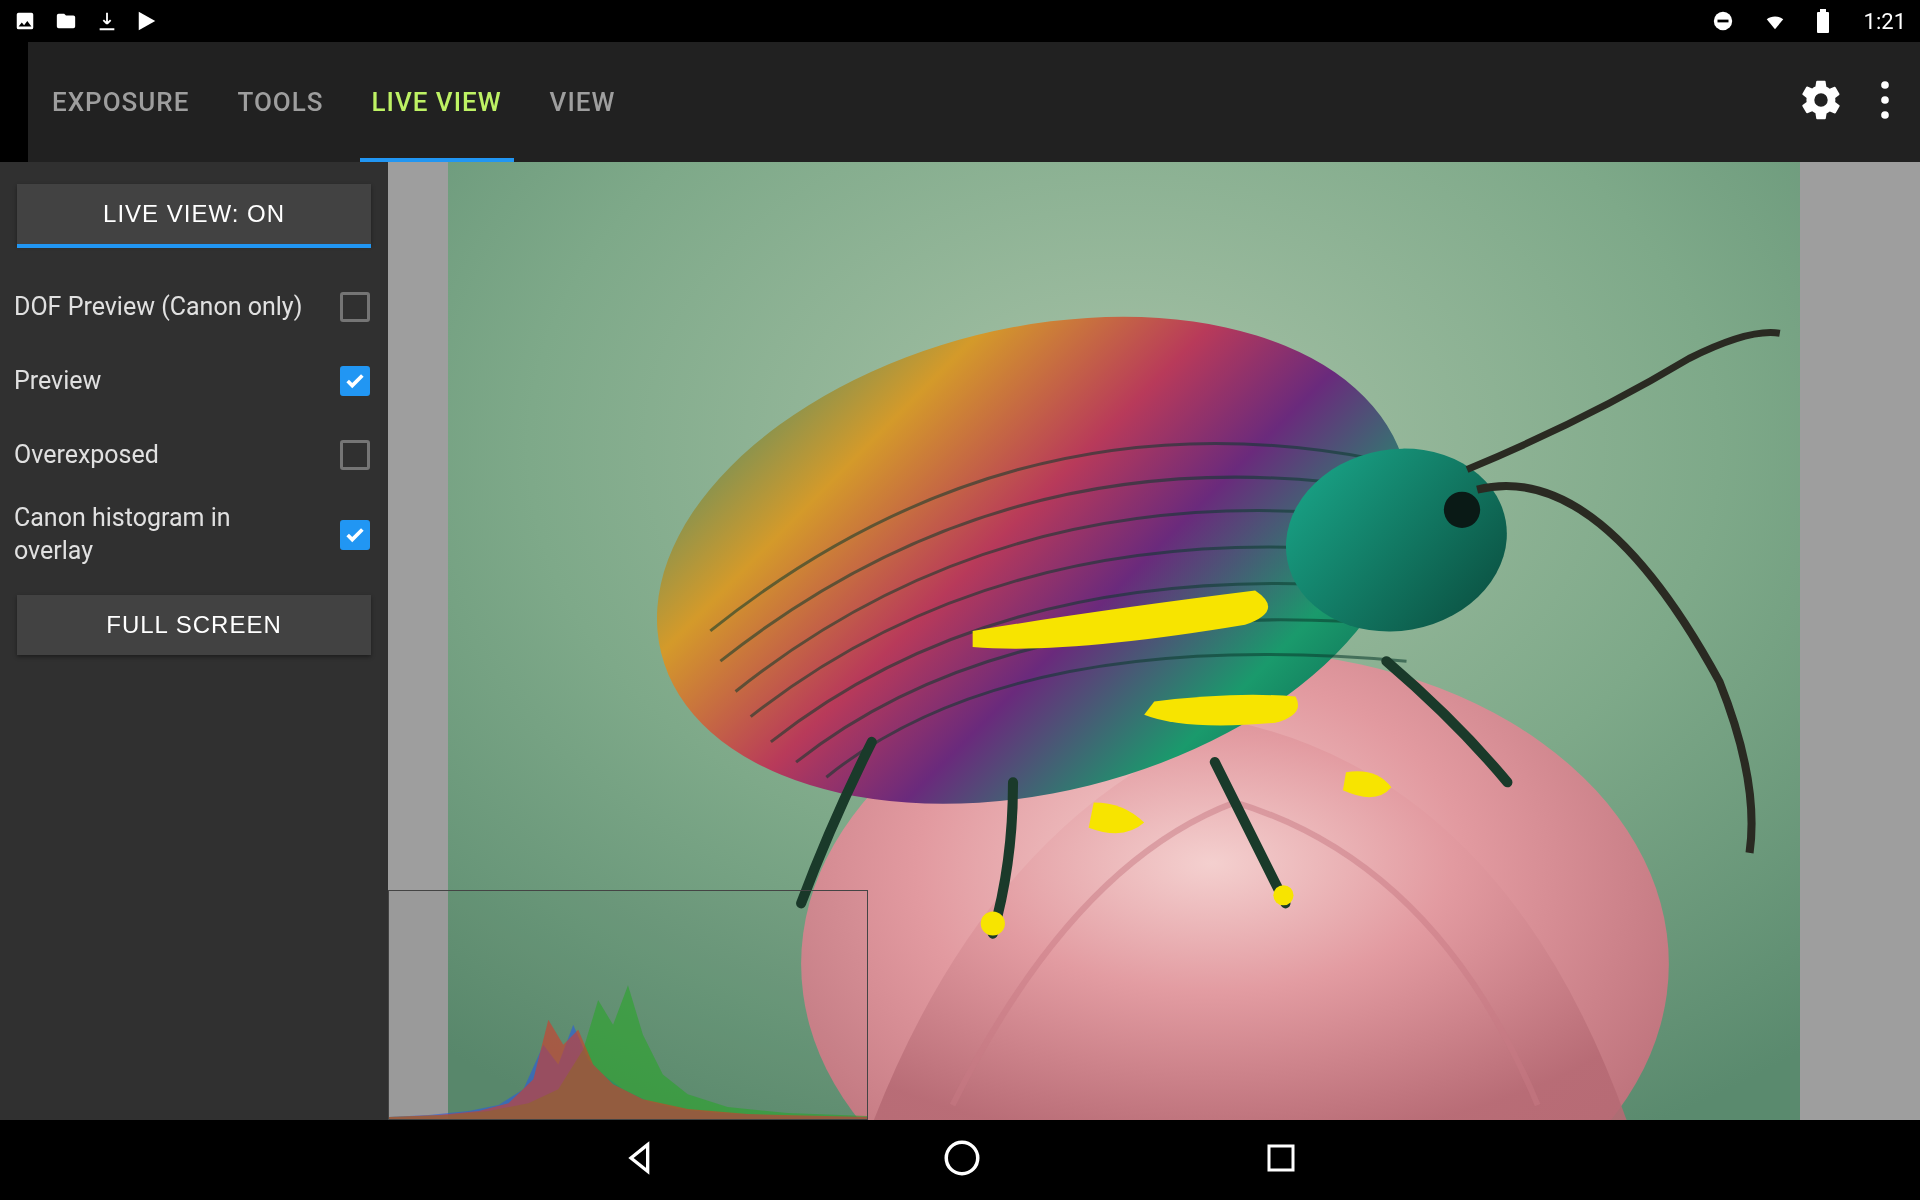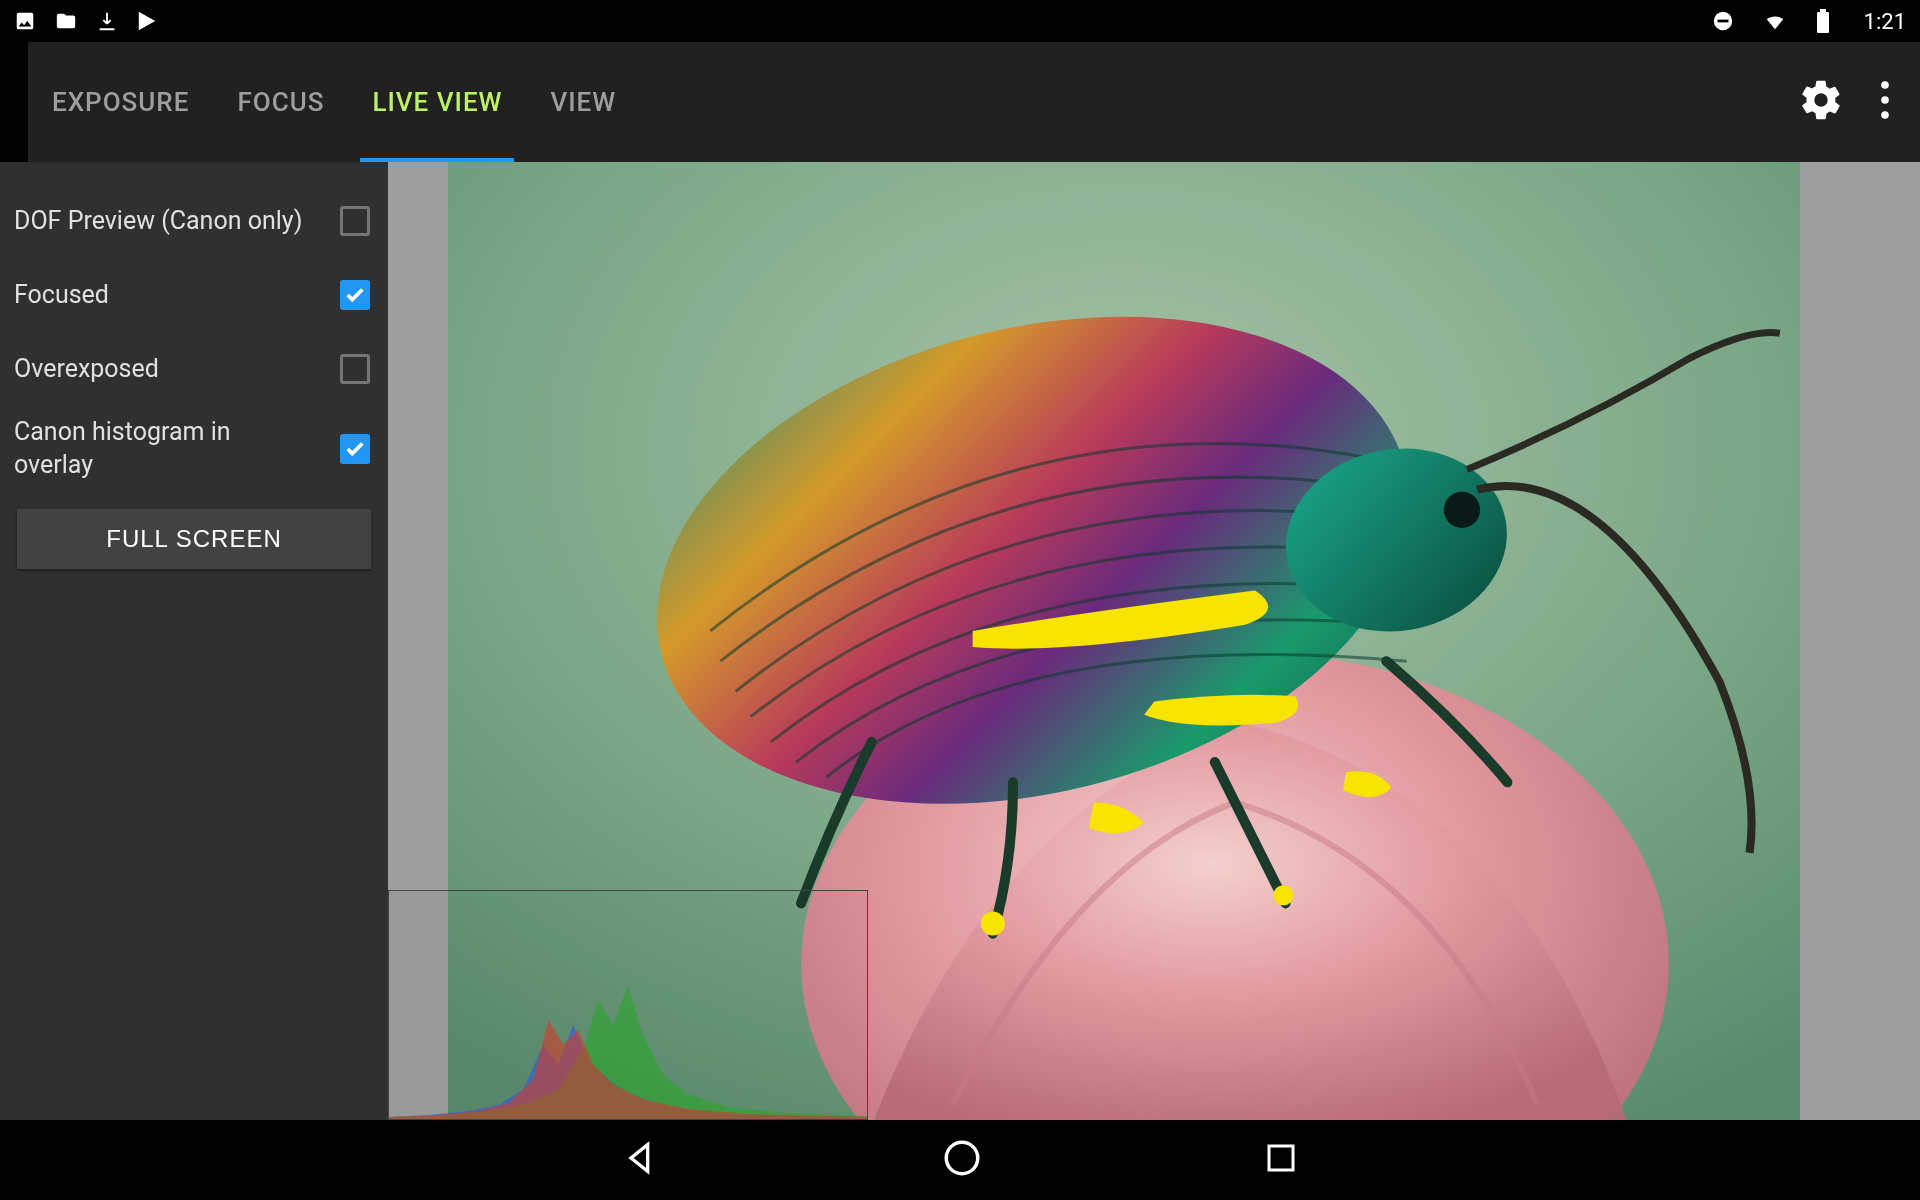--- a/index.html
+++ b/index.html
@@ -92,21 +92,21 @@
           <rect x="3" y="0" width="6" height="3"></rect>
         </svg>
     </span>
     <span style="font-size:22px; margin-left:6px;">1:21</span>
   </div>
 </div>
 
 <div class="app-bar">
   <div class="tabs">
     <div class="tab">EXPOSURE</div>
-    <div class="tab">FOCUS</div>
+    <div class="tab">TOOLS</div>
     <div class="tab active">LIVE VIEW</div>
     <div class="tab">VIEW</div>
   </div>
   <div class="app-bar-actions">
     <span>
       <svg width="46" height="46" viewBox="0 0 24 24" fill="#fff">
           <path d="M19.4 13a7.8 7.8 0 0 0 .1-1 7.8 7.8 0 0 0-.1-1l2.1-1.6a.5.5 0 0 0 .1-.6l-2-3.5a.5.5 0 0 0-.6-.2l-2.5 1a7.6 7.6 0 0 0-1.7-1l-.4-2.6A.5.5 0 0 0 14 2h-4a.5.5 0 0 0-.5.4L9.1 5a7.6 7.6 0 0 0-1.7 1l-2.5-1a.5.5 0 0 0-.6.2l-2 3.5a.5.5 0 0 0 .1.6L4.5 11a7.8 7.8 0 0 0-.1 1 7.8 7.8 0 0 0 .1 1l-2.1 1.6a.5.5 0 0 0-.1.6l2 3.5a.5.5 0 0 0 .6.2l2.5-1a7.6 7.6 0 0 0 1.7 1l.4 2.6A.5.5 0 0 0 10 22h4a.5.5 0 0 0 .5-.4l.4-2.6a7.6 7.6 0 0 0 1.7-1l2.5 1a.5.5 0 0 0 .6-.2l2-3.5a.5.5 0 0 0-.1-.6L19.4 13zM12 15.5A3.5 3.5 0 1 1 15.5 12 3.5 3.5 0 0 1 12 15.5z"></path>
         </svg>
     </span>
     <span>
@@ -115,30 +115,31 @@
           <circle cx="3" cy="12" r="2.3"></circle>
           <circle cx="3" cy="21" r="2.3"></circle>
         </svg>
     </span>
   </div>
 </div>
 
 <div class="content">
 
   <div class="sidebar">
+    <button class="lv-button accent">LIVE VIEW: ON</button>
 
     <div class="opt-row">
       <div class="lbl">DOF Preview (Canon only)</div>
       <div class="chk">
         
       </div>
     </div>
 
     <div class="opt-row">
-      <div class="lbl">Focused</div>
+      <div class="lbl">Preview</div>
       <div class="chk checked">
         <svg width="22" height="22" viewBox="0 0 24 24" fill="none" stroke="#fff" stroke-width="4">
             <path d="M4 12l5 5L20 6"></path>
           </svg>
       </div>
     </div>
 
     <div class="opt-row">
       <div class="lbl">Overexposed</div>
       <div class="chk">

